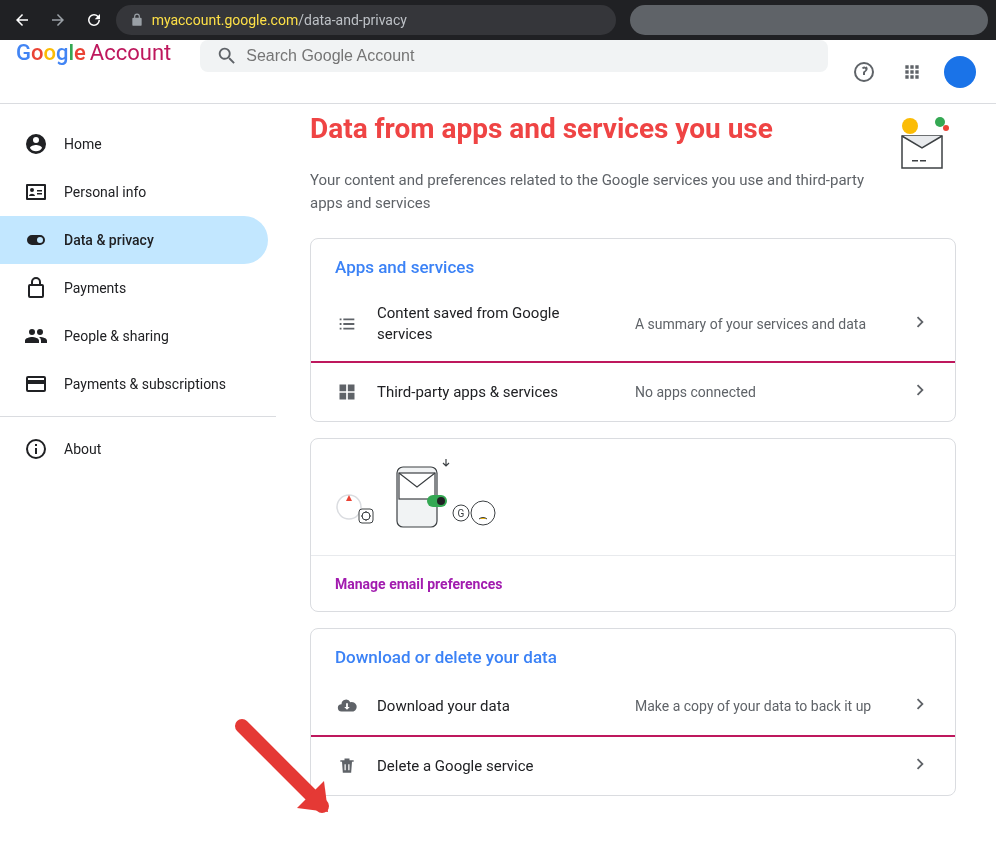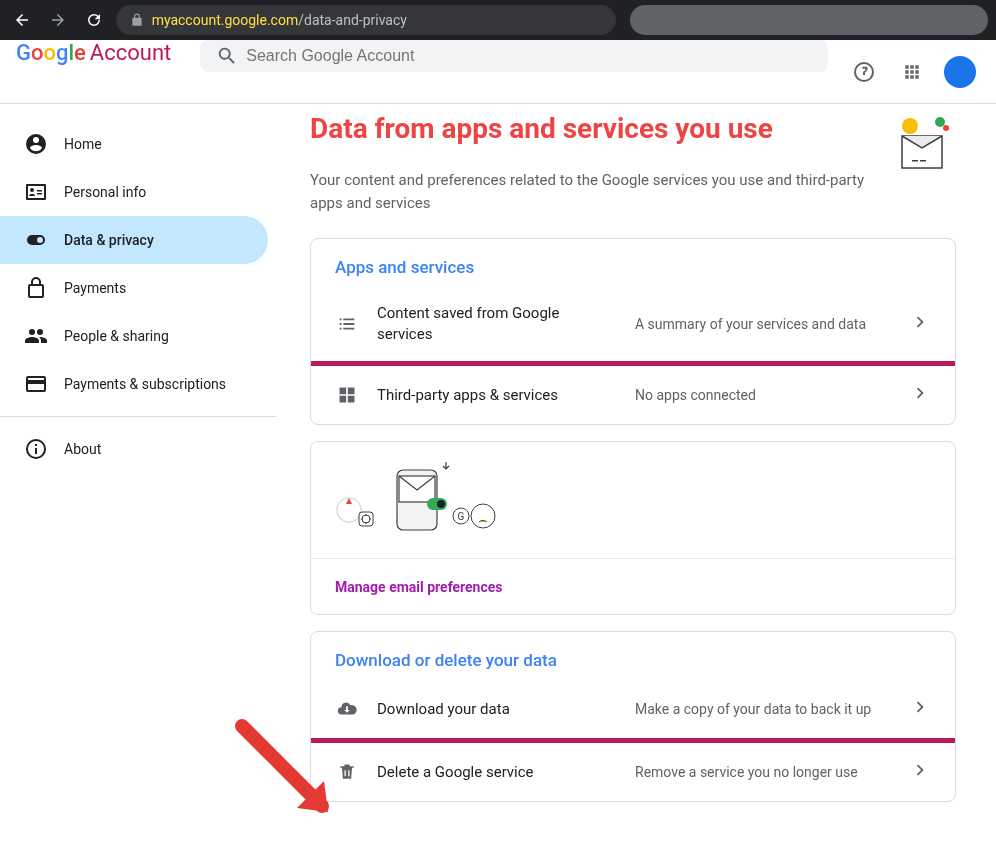--- a/index.html
+++ b/index.html
@@ -38,21 +38,21 @@
   .main { flex: 1; padding: 8px 40px 0 34px; overflow-y: auto; }
   .page-head { display: flex; align-items: flex-start; gap: 20px; margin-bottom: 24px; }
   .page-head-text { flex: 1; }
   .page-title { font-size: 28px; color: #ef4444; font-weight: 700; margin-bottom: 24px; }
   .page-sub { font-size: 15px; color: #5f6368; line-height: 1.5; }
   .hero-illus { width: 64px; height: 64px; position: relative; }
   
   .card { border: 1px solid #dadce0; border-radius: 8px; margin-bottom: 16px; overflow: hidden; }
   .card-title { font-size: 17px; font-weight: 500; color: #3b82f6; padding: 18px 24px 10px; }
   .row { display: flex; align-items: center; padding: 16px 24px; gap: 18px; cursor: pointer; }
-  .row + .row { border-top: 5px solid #be185d; }
+  .row + .row { border-top: 2px solid #be185d; }
   .row-icon { width: 24px; display: flex; justify-content: center; }
   .row-icon svg { fill: #5f6368; }
   .row-main { font-size: 15px; color: #202124; flex: 0 0 240px; line-height: 1.4; }
   .row-desc { font-size: 14px; color: #5f6368; flex: 1; text-align: left; }
   .chev { margin-left: auto; }
   .chev svg { fill: #5f6368; }
   
   .email-card .head-row { display: flex; padding: 18px 24px 0; gap: 20px; }
   .email-card .txtcol { flex: 1; }
   .email-desc { font-size: 14px; color: #5f6368; line-height: 1.5; margin-top: 8px; max-width: 320px; }
@@ -254,21 +254,20 @@
               <path d="M10 6l6 6-6 6-1.4-1.4L13.2 12 8.6 7.4z"></path>
             </svg></div>
       </div>
       <div class="row">
         <div class="row-icon">
             <svg width="20" height="20" viewBox="0 0 24 24">
               <path d="M6 7h12l-1 13H7zM4 5h16v2H4zm5-2h6v2H9zM9 10v7h1.5v-7zm4.5 0v7H15v-7z"></path>
             </svg>
           </div>
         <div class="row-main">Delete a Google service</div>
-        <div class="row-desc">Remove a service you no longer use</div>
         <div class="chev"><svg width="22" height="22" viewBox="0 0 24 24">
               <path d="M10 6l6 6-6 6-1.4-1.4L13.2 12 8.6 7.4z"></path>
             </svg></div>
       </div>
     </div>
   </div>
 </div>
 
 <svg class="arrow" width="120" height="120" viewBox="0 0 120 120">
   <path d="M10 10 L90 90" stroke="#e53935" stroke-width="14" stroke-linecap="round"></path>

